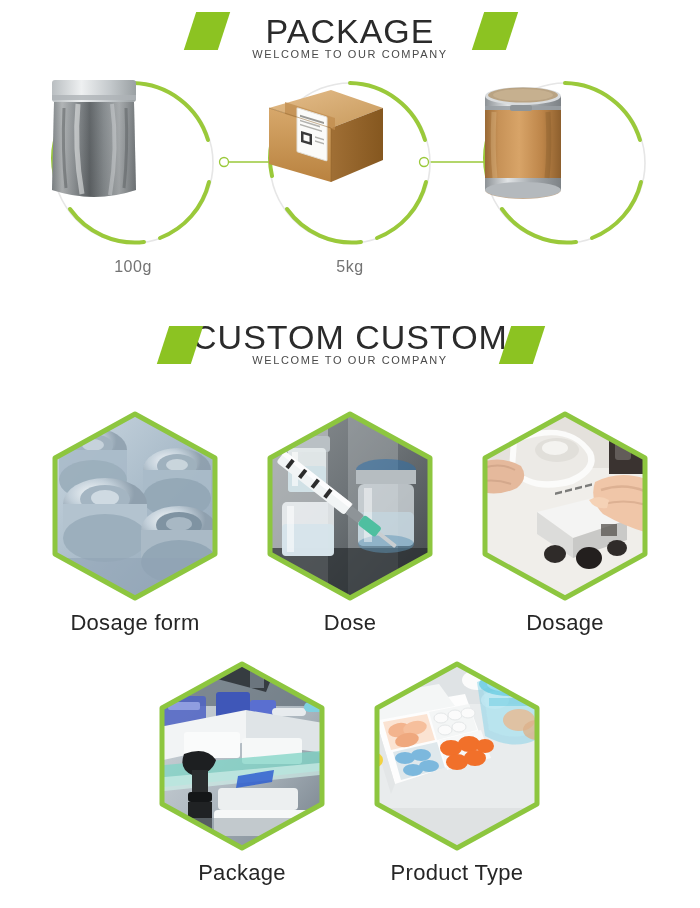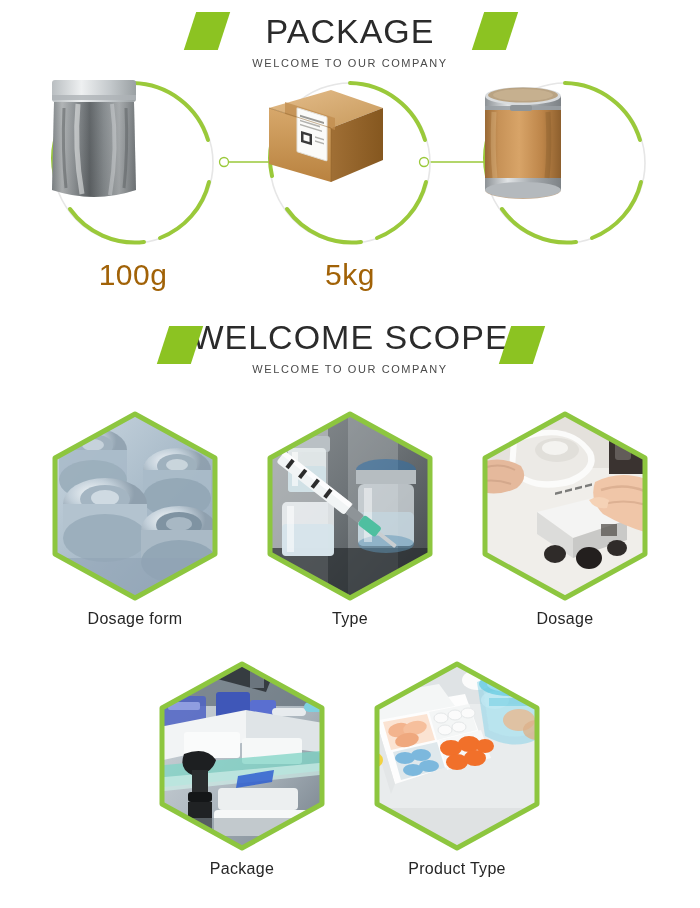--- a/index.html
+++ b/index.html
@@ -8,21 +8,21 @@
     font-family:"Liberation Sans", sans-serif;
     overflow:hidden;position:relative;
   }
   .section-header{position:relative;text-align:center;}
   .sec-title{
     font-size:34px;letter-spacing:1px;color:#2b2b2b;
     font-weight:400;line-height:1;
   }
   .sec-sub{
     font-size:11px;letter-spacing:1.6px;color:#4a4a4a;
-    margin-top:9px;font-weight:400;
+    margin-top:0;font-weight:400;
   }
   .para{
     position:absolute;width:34px;height:38px;
     background:#8CC322;
     transform:skewX(-18deg);
   }
   
   #pkg-header{padding-top:14px;}
   #pkg-para-left{left:190px;top:12px;}
   #pkg-para-right{left:478px;top:12px;}
@@ -32,34 +32,34 @@
   .pkg-item{position:absolute;width:200px;text-align:center;}
   .pkg-circle{
     position:relative;width:170px;height:170px;margin:0 auto;
   }
   .pkg-circle svg{position:absolute;left:0;top:0;}
   .pkg-art{
     position:absolute;left:0;top:0;width:170px;height:170px;
     display:flex;align-items:center;justify-content:center;
   }
   .pkg-label{
-    font-size:30px;color:#a16207;margin-top:10px;letter-spacing:.5px;
+    font-size:16px;color:#737373;margin-top:10px;letter-spacing:.5px;
   }
   .connector{position:absolute;height:12px;}
   
   #cs-header{position:absolute;top:320px;left:0;width:700px;}
   #cs-para-left{left:163px;top:6px;}
   #cs-para-right{left:505px;top:6px;}
   .hex-grid{position:absolute;left:0;width:700px;}
   .hex-item{position:absolute;width:200px;text-align:center;}
   .hex-wrap{
     position:relative;width:176px;height:196px;margin:0 auto;
   }
   .hex-label{
-    font-size:16px;color:#262626;margin-top:6px;letter-spacing:.3px;
+    font-size:22px;color:#262626;margin-top:6px;letter-spacing:.3px;
   }
 </style>
 </head>
 <body>
 
 <div id="pkg-header" class="section-header">
   <div class="para" id="pkg-para-left"></div>
   <div class="para" id="pkg-para-right"></div>
   <div class="sec-title">PACKAGE</div>
   <div class="sec-sub">WELCOME TO OUR COMPANY</div>
@@ -209,21 +209,21 @@
           <path d="M68 34 Q70 70 67 100" fill="none" stroke="#6f4a20" stroke-width="5" opacity=".25"></path>
         </svg>
       </div>
     </div>
   </div>
 </div>
 
 <div id="cs-header" class="section-header">
   <div class="para" id="cs-para-left"></div>
   <div class="para" id="cs-para-right"></div>
-  <div class="sec-title">WELCOME SCOPE</div>
+  <div class="sec-title">CUSTOM CUSTOM</div>
   <div class="sec-sub">WELCOME TO OUR COMPANY</div>
 </div>
 
 <div class="hex-grid" style="top:408px;">
 
   <div class="hex-item" style="left:35px;">
     <div class="hex-wrap">
       <svg width="176" height="196" viewBox="0 0 176 196">
         <defs>
           <clipPath id="hexClip1">
@@ -327,21 +327,21 @@
             <rect x="46" y="84" width="4" height="10" fill="#2c2c2c"></rect>
             <rect x="62" y="84" width="4" height="10" fill="#2c2c2c"></rect>
             <rect x="90" y="84" width="16" height="10" rx="2" fill="#8e9498"></rect>
             <rect x="106" y="83" width="22" height="12" rx="3" fill="#4fbfa0"></rect>
             <rect x="128" y="87" width="22" height="4" rx="1" fill="#c9ced1"></rect>
           </g>
         </g>
         <polygon points="88,6 168,50 168,146 88,190 8,146 8,50" fill="none" stroke="#8DC63F" stroke-width="5" stroke-linejoin="round"></polygon>
       </svg>
     </div>
-    <div class="hex-label">Type</div>
+    <div class="hex-label">Dose</div>
   </div>
 
   <div class="hex-item" style="left:465px;">
     <div class="hex-wrap">
       <svg width="176" height="196" viewBox="0 0 176 196">
         <defs>
           <clipPath id="hexClip3">
               <polygon points="88,6 168,50 168,146 88,190 8,146 8,50"></polygon>
             </clipPath>
         </defs>

